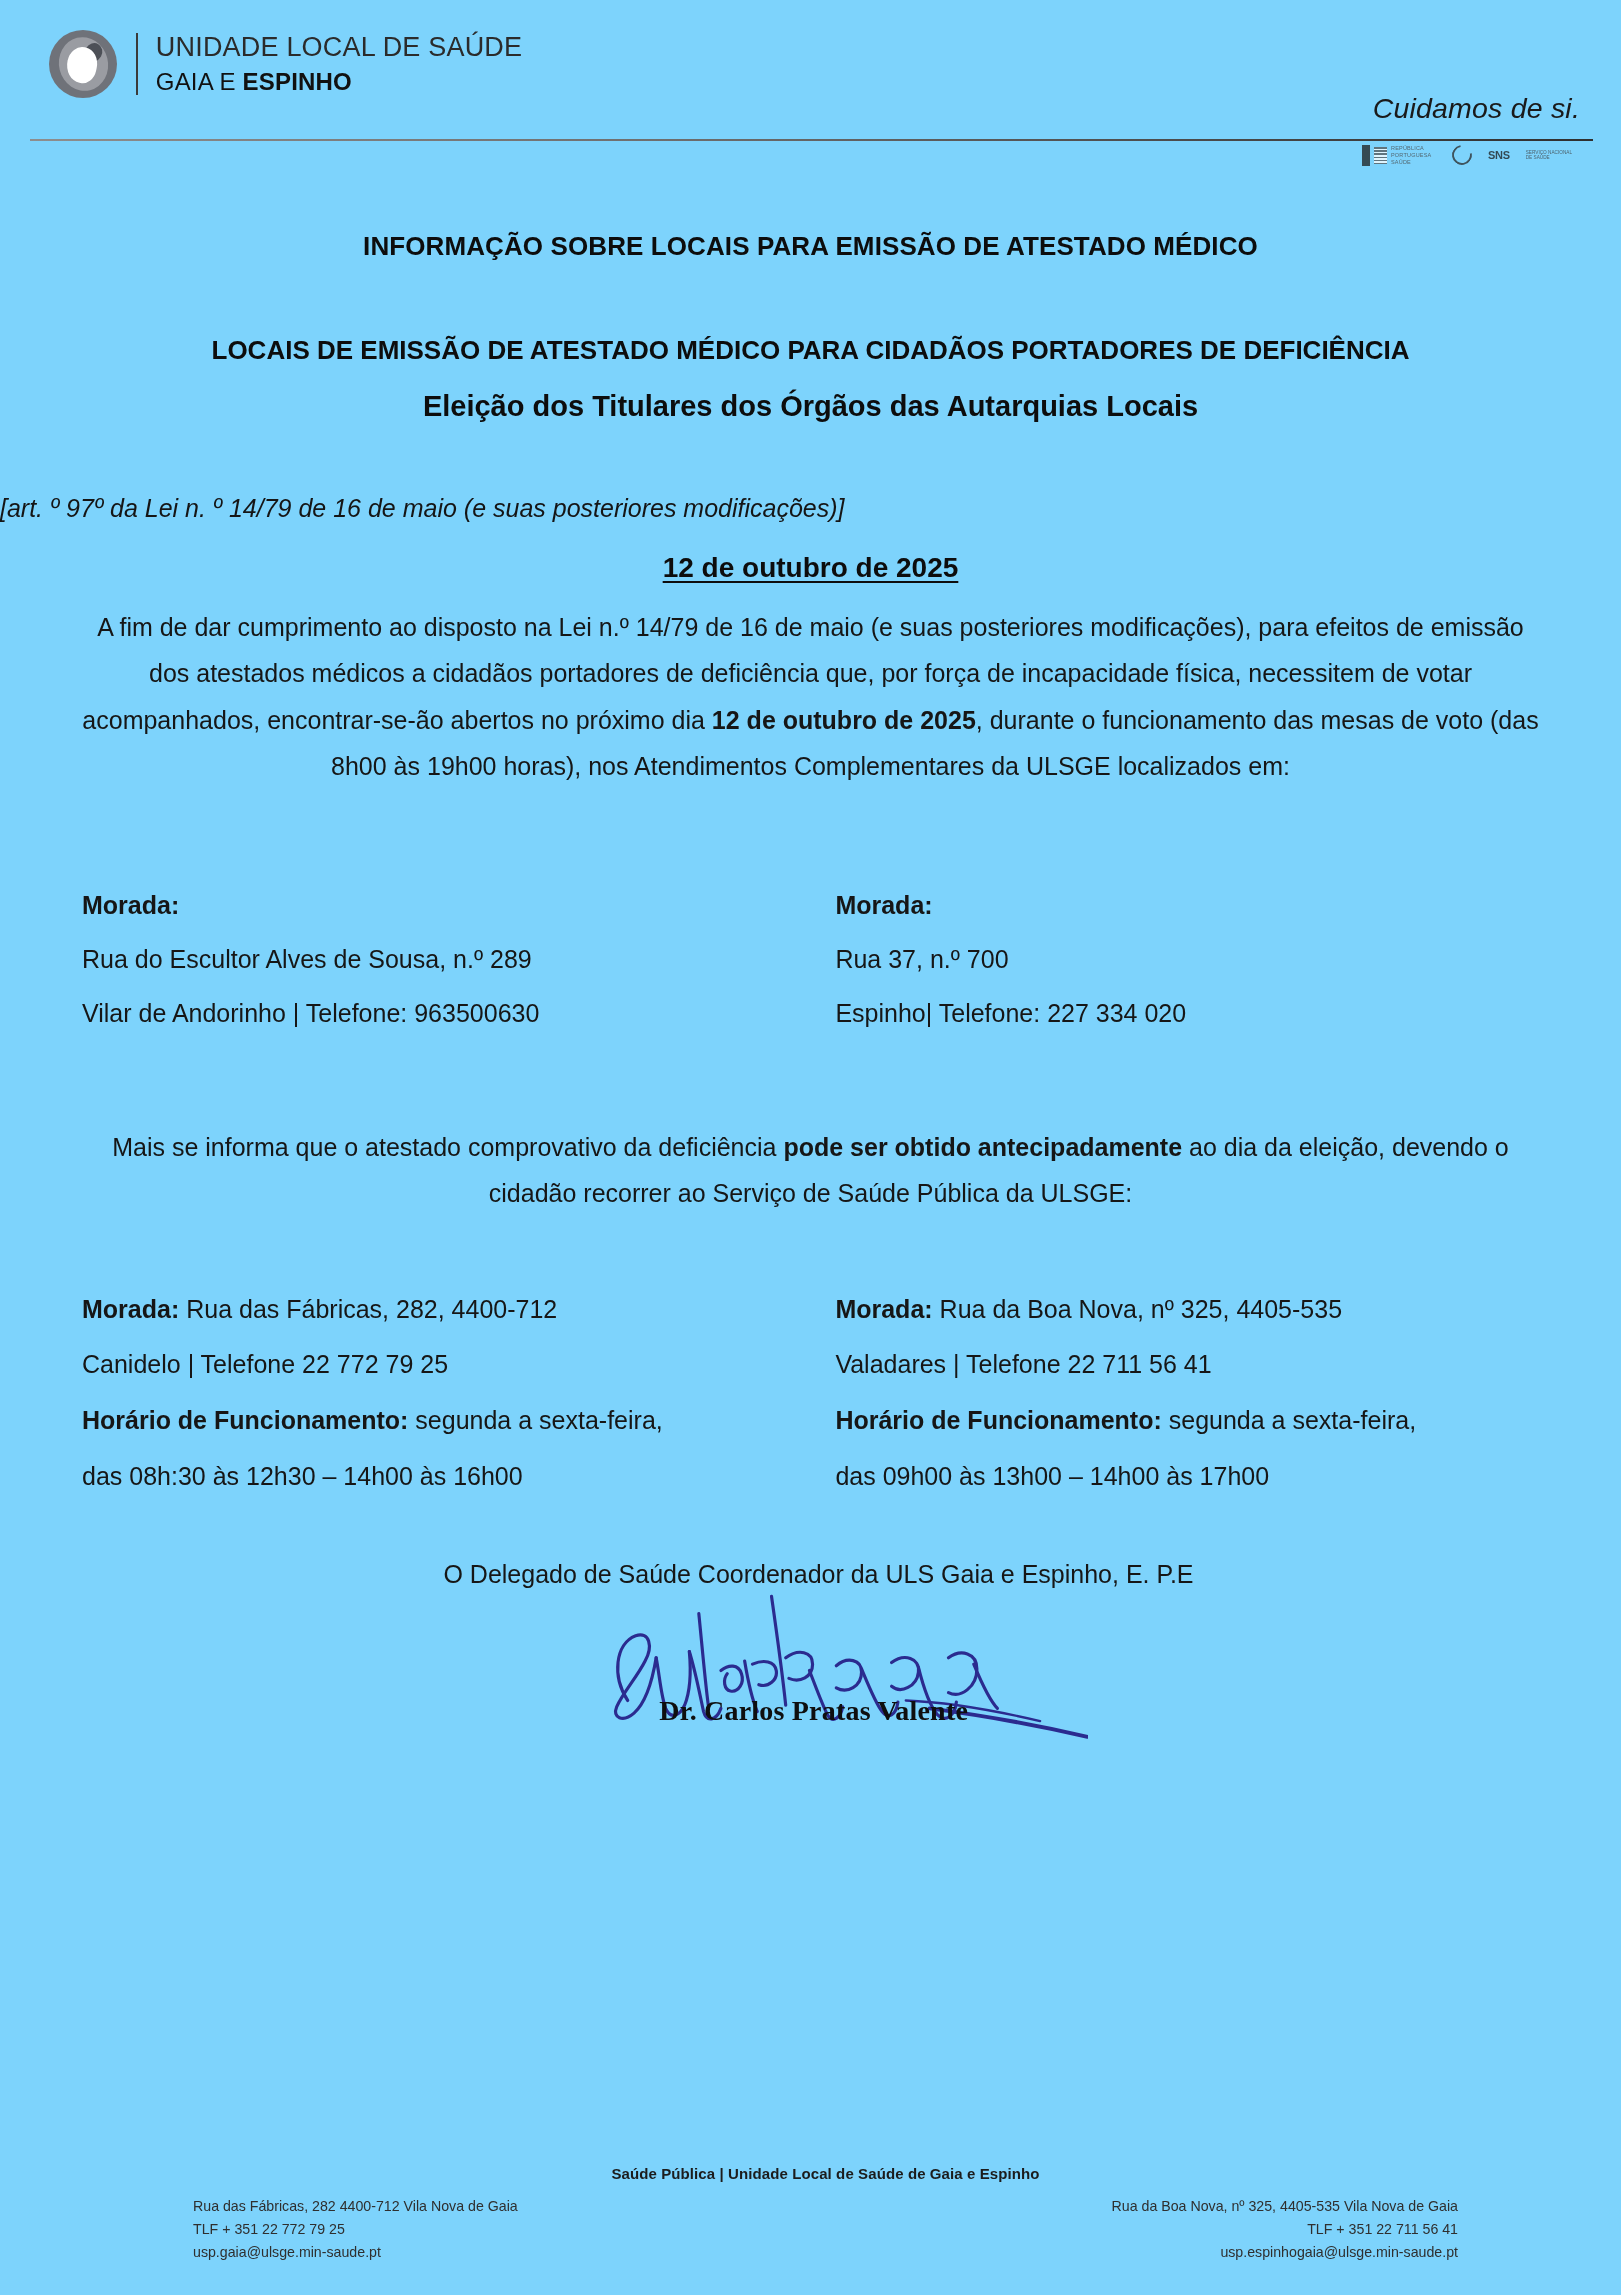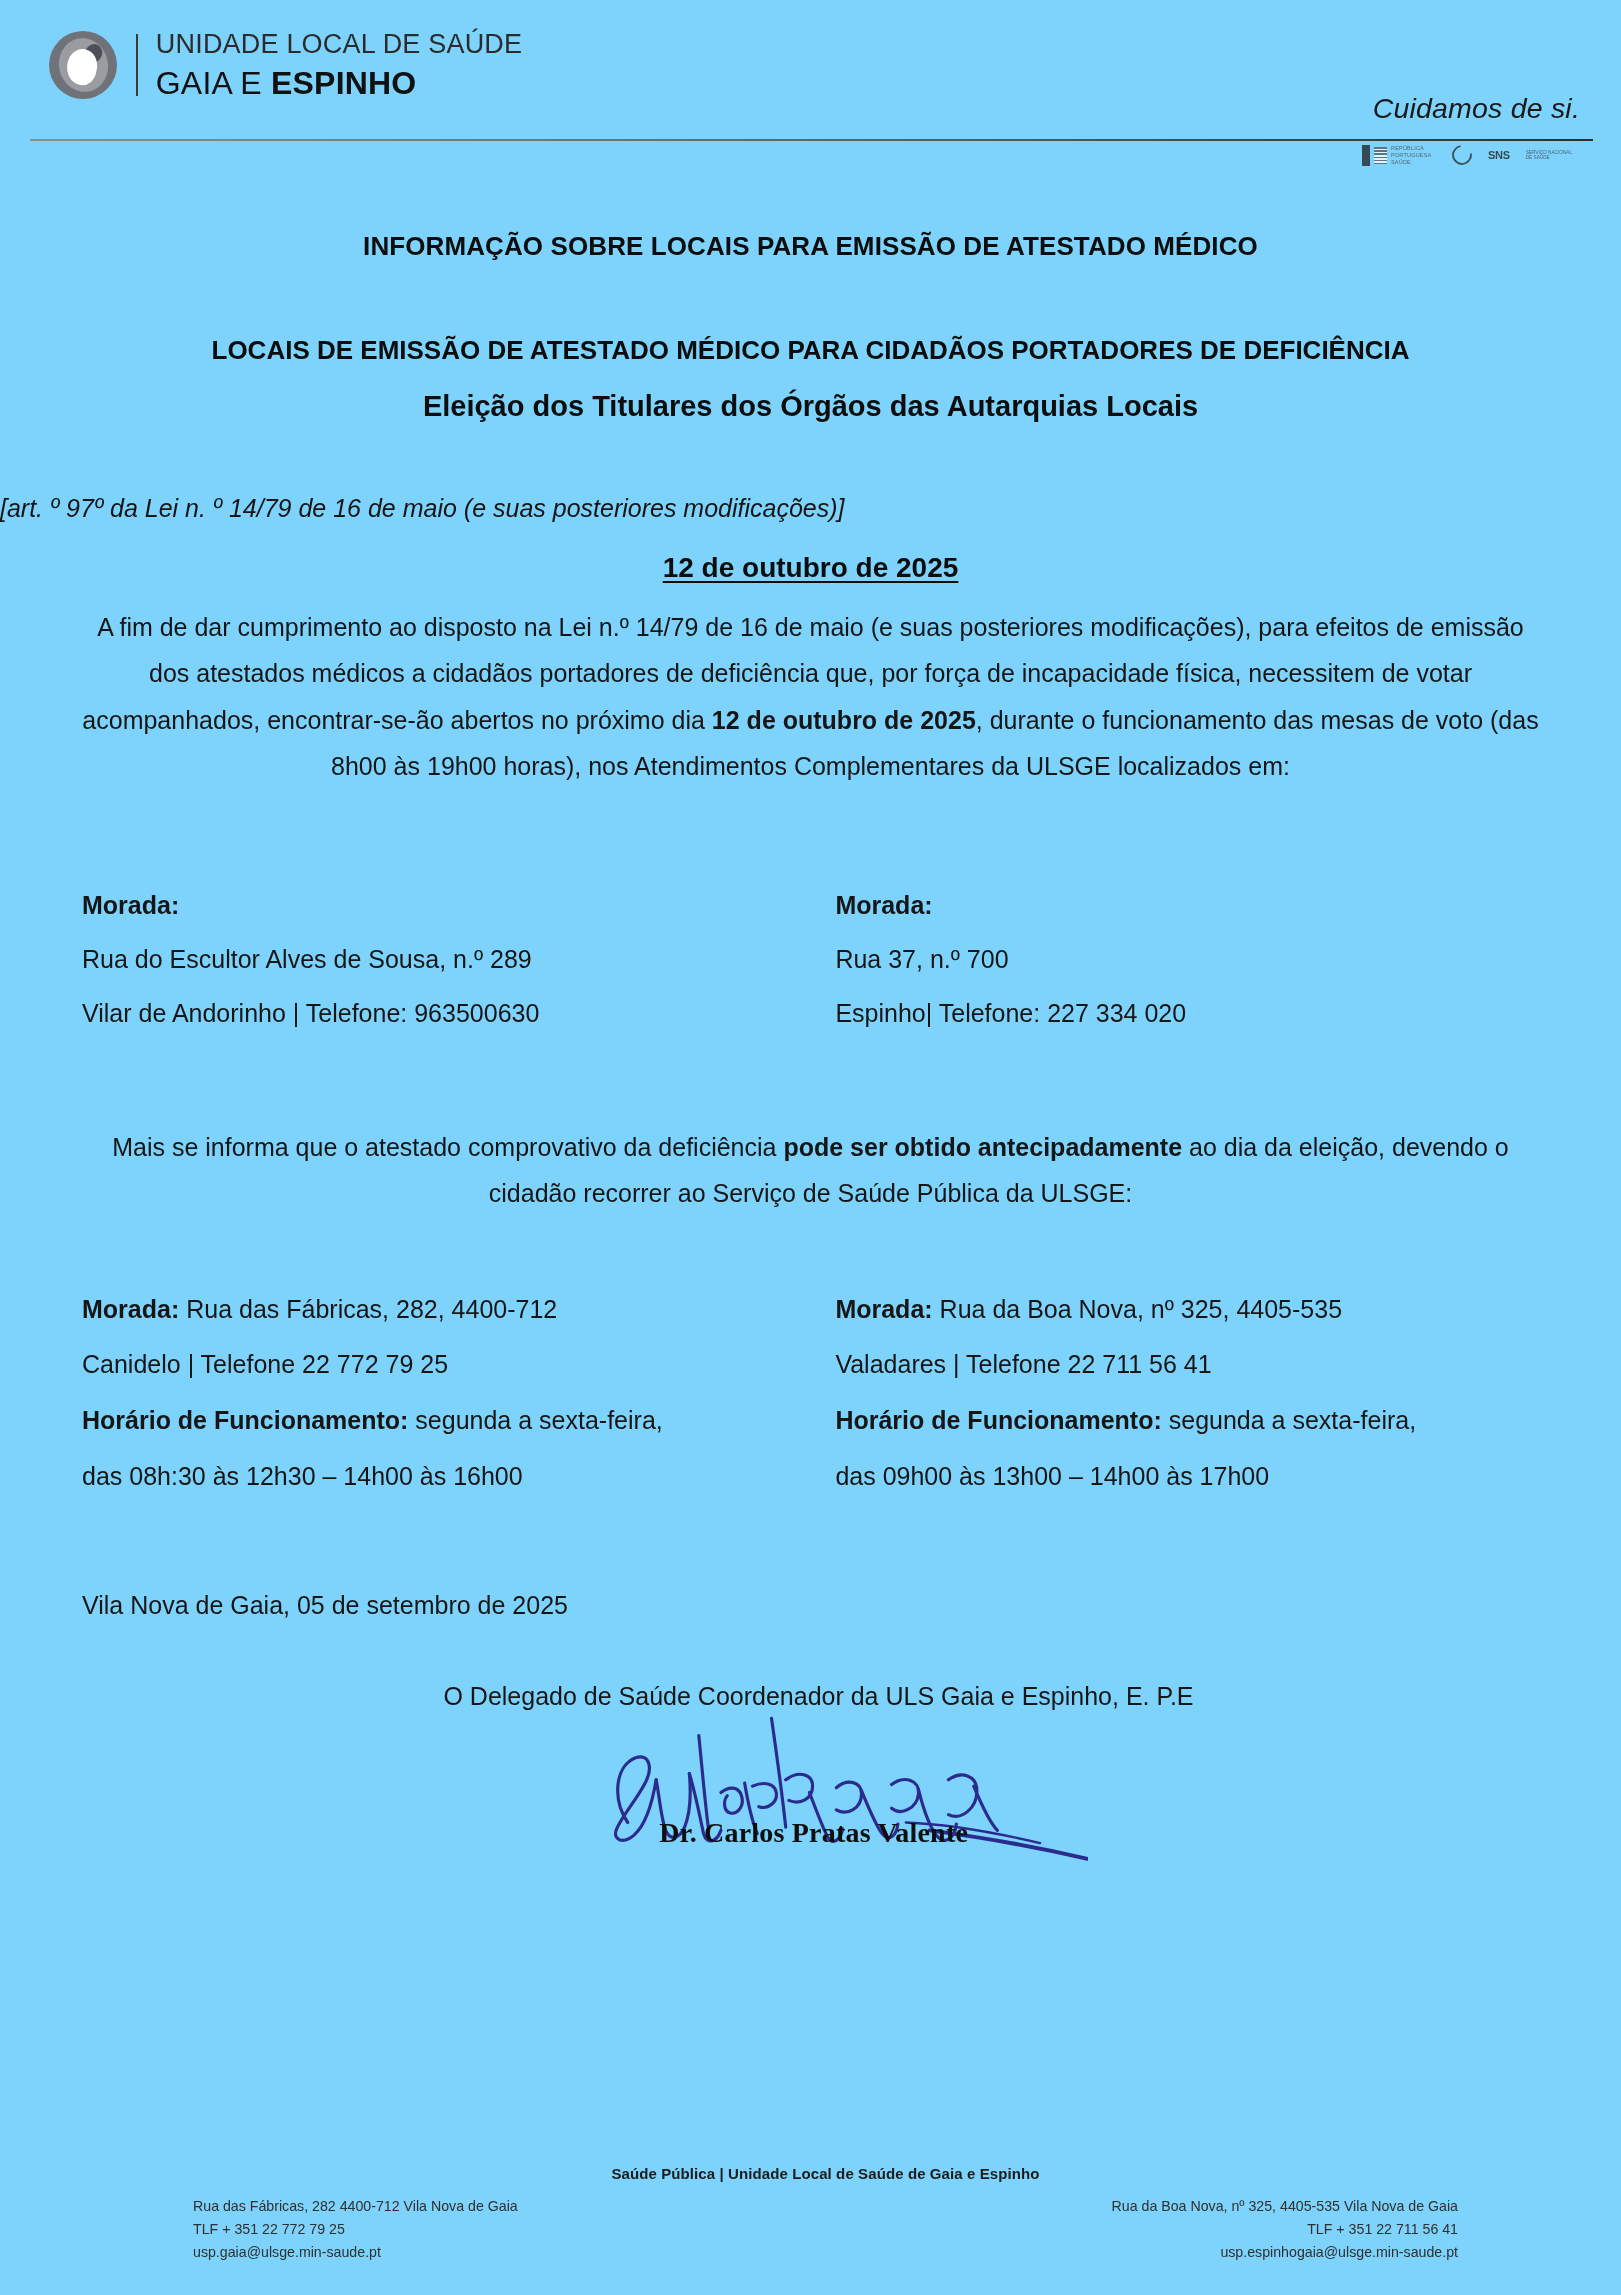--- a/index.html
+++ b/index.html
@@ -84,21 +84,21 @@
     white-space: nowrap;
   }
   .brand-line1 {
     font-size: 27px;
     letter-spacing: 0.2px;
     color: #2b2b2b;
     font-weight: 400;
     font-stretch: condensed;
   }
   .brand-line2 {
-    font-size: 32px;
+    font-size: 24px;
     letter-spacing: 0.2px;
     color: #111111;
     font-weight: 700;
     margin-top: 9px;
   }
   .brand-line2 .thin { font-weight: 400; }
 
   .tagline {
     position: absolute;
     right: 41px;
@@ -415,21 +415,20 @@
       <div class="col-b">
         <div class="addr-block2">
           <div><b>Morada:</b><span> Rua da Boa Nova, nº 325, 4405-535</span></div>
           <div class="ln">Valadares | Telefone 22 711 56 41</div>
           <div class="ln"><b>Horário de Funcionamento:</b><span> segunda a sexta-feira,</span></div>
           <div class="ln">das 09h00 às 13h00 – 14h00 às 17h00</div>
         </div>
       </div>
     </div>
 
-    <div class="closing-date">Vila Nova de Gaia, 05 de setembro de 2025</div>
 
     <div class="sig-area">
       <div class="sig-title">O Delegado de Saúde Coordenador da ULS Gaia e Espinho, E. P.E</div>
       <svg class="sig-svg" width="554" height="158" viewBox="0 0 700 200">
         <g fill="none" stroke="#2b2b8f" stroke-width="4" stroke-linecap="round" stroke-linejoin="round">
           <path d="M118 150 C 98 120, 102 78, 128 68 C 146 62, 150 82, 140 100 C 130 120, 112 140, 104 158 C 98 172, 112 178, 126 166 C 142 152, 150 120, 154 96"></path>
           <path d="M154 96 C 158 116, 160 144, 166 160 C 172 174, 184 170, 190 156 C 198 136, 198 110, 196 88"></path>
           <path d="M196 88 C 204 114, 210 146, 214 164 C 218 178, 230 176, 236 160"></path>
           <path d="M208 40 C 212 80, 216 126, 220 156"></path>
           <path d="M236 112 C 246 104, 258 104, 262 116 C 266 128, 258 140, 248 138 C 240 136, 238 124, 244 116"></path>

